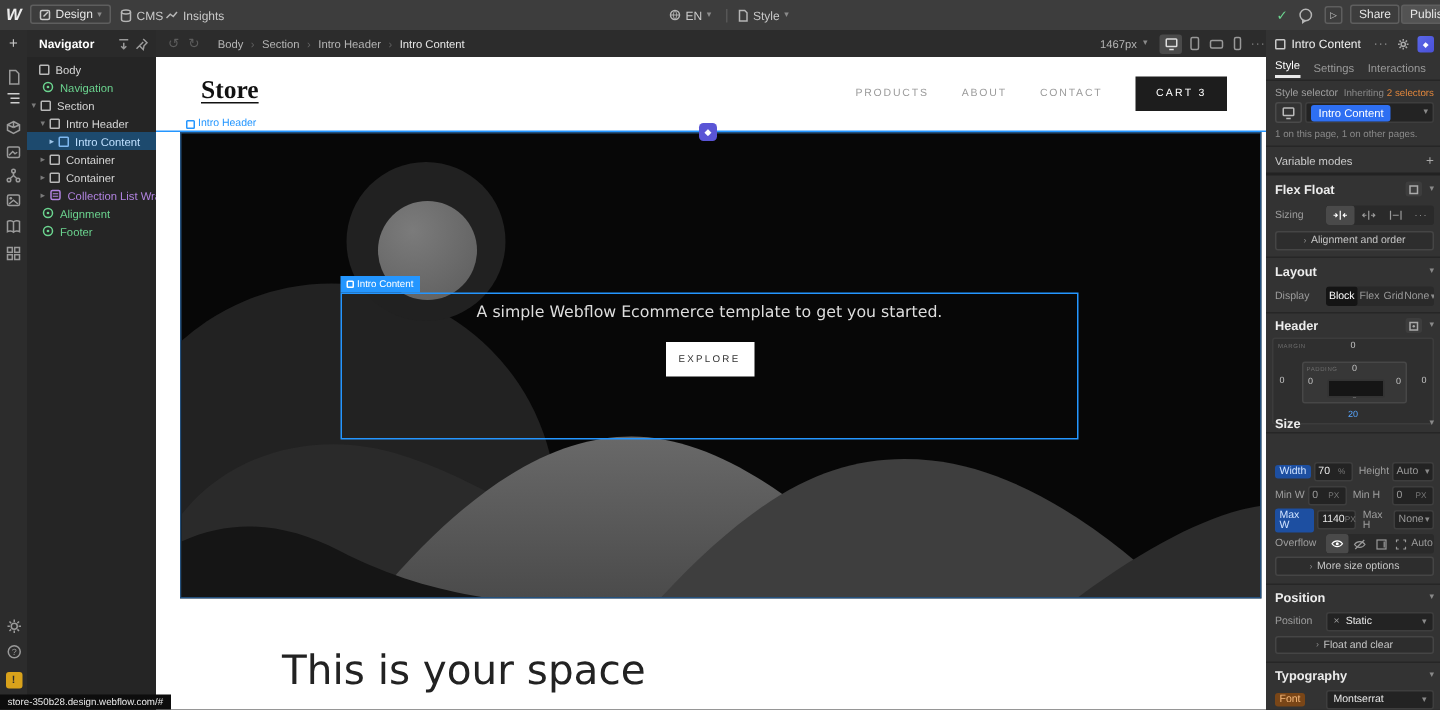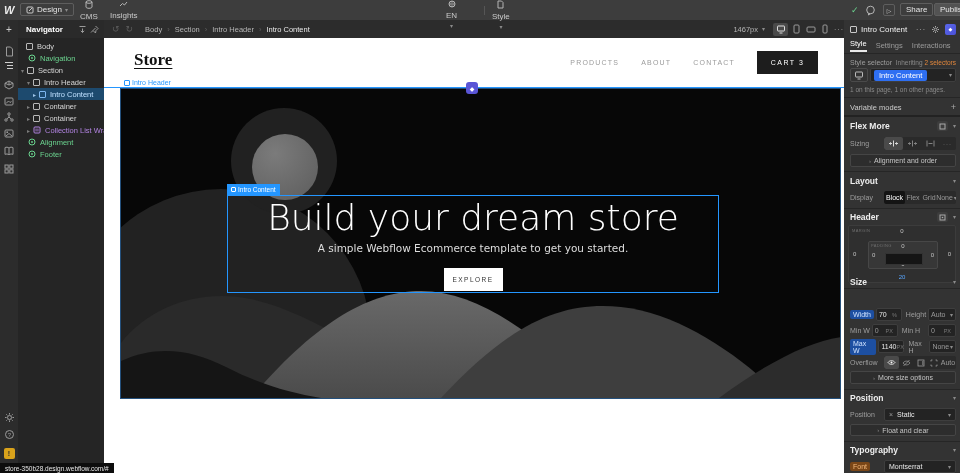--- a/index.html
+++ b/index.html
@@ -5,21 +5,21 @@
   * { margin:0; padding:0; box-sizing:border-box; }
   html,body { width:960px; height:473px; overflow:hidden; background:#2c2c2c;
     font-family:"Liberation Sans", sans-serif; -webkit-font-smoothing:antialiased; }
   .abs { position:absolute; }
   .r { display:flex; align-items:center; }
   .chev { color:#8a8a8a; font-size:6px; line-height:1; }
   svg { display:block; }
 
   
   #topbar { position:absolute; left:0; top:0; width:960px; height:20px; background:#3d3d3d; color:#c9c9c9; z-index:30; }
-  .tb-item { display:flex; align-items:center; gap:3px; font-size:8px; color:#c9c9c9; height:20px;flex-direction:column; }
+  .tb-item { display:flex; align-items:center; gap:3px; font-size:8px; color:#c9c9c9; height:20px; }
   .tb-btn { border:1px solid #5e5e5e; border-radius:2px; height:13px; padding:0 5px; display:flex; align-items:center; gap:3px; font-size:8px; color:#e6e6e6; }
   #publish-btn { background:#535353; border:1px solid #5e5e5e; }
 
   
   #strip2 { position:absolute; left:0; top:20px; width:960px; height:18px; background:#2c2c2c; z-index:25; }
   #nav-head { position:absolute; left:18px; top:0; width:86px; height:18px; background:#2a2a2a; display:flex; align-items:center; }
   #crumbs { position:absolute; left:104px; top:0; right:116px; height:18px; background:#2c2c2c; display:flex; align-items:center; font-size:7.5px; color:#b5b5b5; }
 
   
   #rail { position:absolute; left:0; top:20px; width:18px; bottom:0; background:#2c2c2c; z-index:20; }
@@ -383,26 +383,26 @@
       <path d="M320 115 C390 40 440 18 500 24 C560 30 622 75 662 115 Z" fill="#3e3e3e"></path>
       <path d="M598 115 C648 78 690 58 721 54 L721 115 Z" fill="#2c2c2c"></path>
       <path d="M0 115 L0 78 C35 62 70 66 105 84 C140 102 170 110 200 115 Z" fill="#151515"></path>
     </svg>
 
     <div id="sel-box">
       <div id="sel-tag">
         <span style="width:5px;height:5px;border:1px solid #fff;border-radius:1px;"></span>
         <span>Intro Content</span>
       </div>
-      <div id="hero-title">Build your dream store</div>
       <div id="hero-sub">A simple Webflow Ecommerce template to get you started.</div>
       <div id="explore-btn">EXPLORE</div>
     </div>
   </div>
 
+  <div id="next-title">This is your space</div>
 </div>
 
 <div id="panel">
 
   <div class="p-row" style="top:3px;height:12px;">
     <span class="sq" style="border-color:#c9c9c9;margin-right:4px;"></span>
     <span style="font-size:8px;color:#f0f0f0;">Intro Content</span>
     <span style="margin-left:auto;color:#aaa;font-size:7px;letter-spacing:1px;">···</span>
     <span style="margin-left:5px;">
         <svg width="9" height="9" viewBox="0 0 9 9">
@@ -441,21 +441,21 @@
   </div>
   <div class="p-row" style="top:65px;height:9px;font-size:6.5px;color:#8a8a8a;">1 on this page, 1 on other pages.</div>
   <div class="p-div" style="top:77px;"></div>
   <div class="p-row" style="top:81px;height:12px;">
     <span style="font-size:7.5px;color:#cccccc;">Variable modes</span>
     <span style="margin-left:auto;color:#aaa;font-size:9px;">+</span>
   </div>
   <div class="p-div" style="top:95px;height:2px;background:#222;"></div>
 
   <div class="p-row" style="top:100px;height:12px;">
-    <span class="hdr">Flex More</span>
+    <span class="hdr">Flex Float</span>
     <span class="r" style="margin-left:auto;width:11px;height:10px;background:#3d3d3d;border-radius:2px;justify-content:center;">
         <svg width="7" height="7" viewBox="0 0 7 7">
           <rect x="1" y="1" width="5" height="5" fill="none" stroke="#aaa"></rect>
         </svg>
       </span>
     <span class="chev" style="margin-left:5px;">▾</span>
   </div>
   <div class="p-row" style="top:117px;height:13px;">
     <span class="lbl">Sizing</span>
     <span class="seg" style="margin-left:auto;width:72px;height:13px;">

